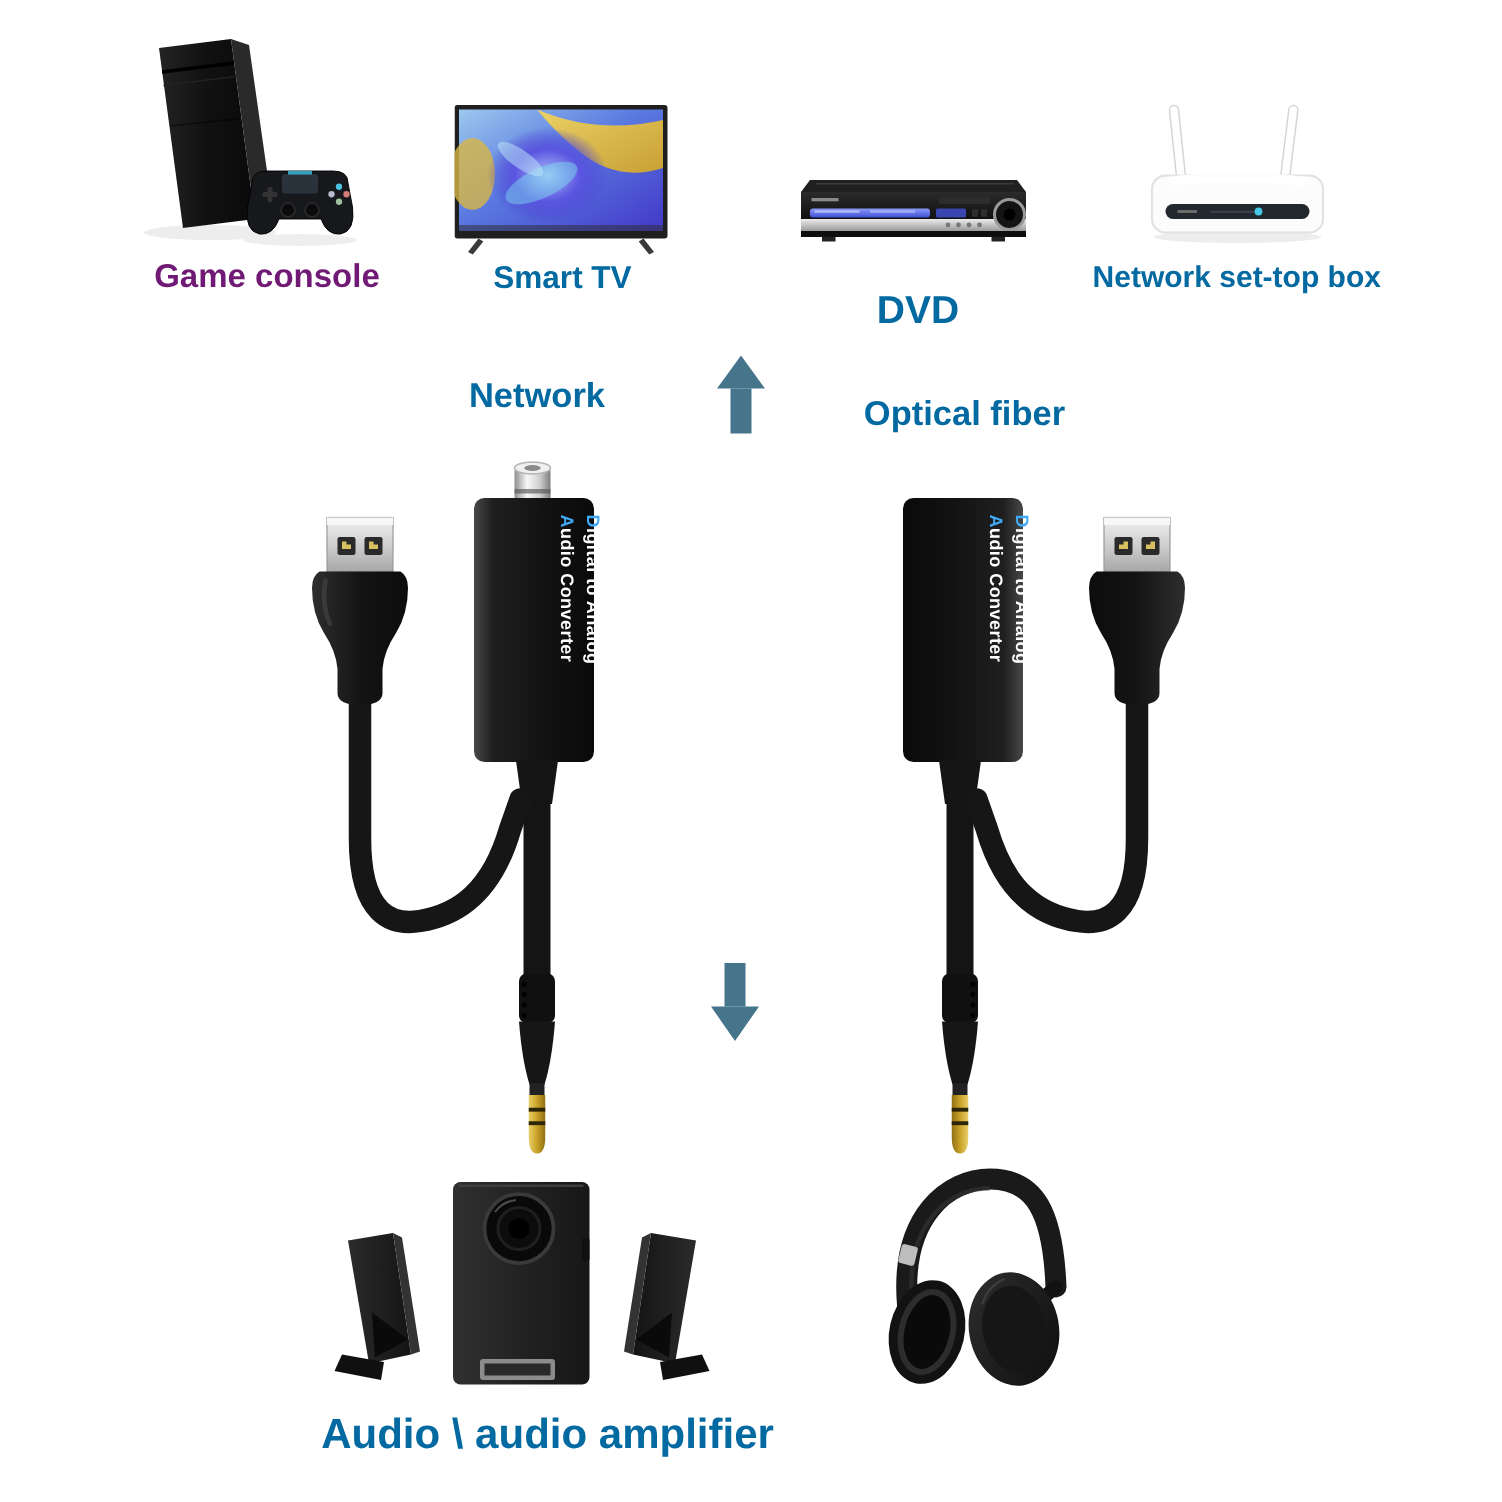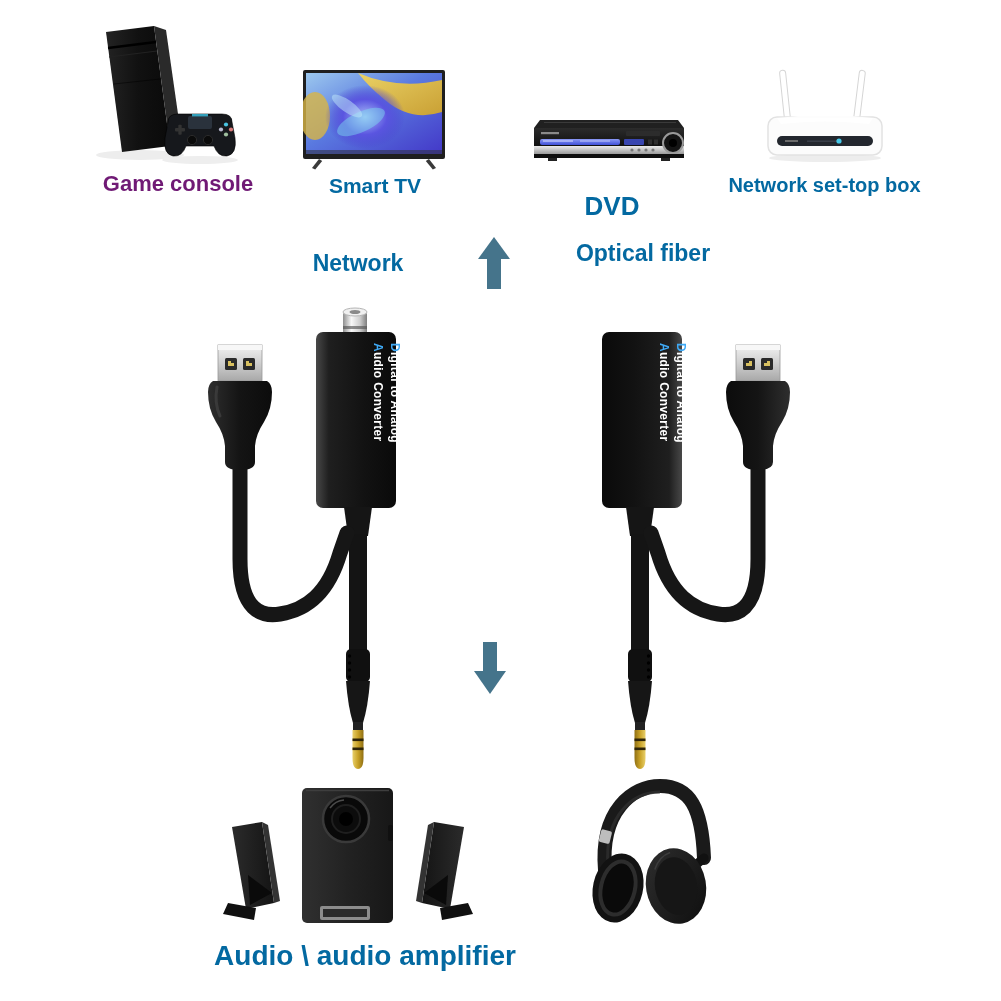--- a/index.html
+++ b/index.html
@@ -139,21 +139,21 @@
 
   <div class="lbl" style="left:298px;top:251px;width:120px;font-size:23px">Network</div>
 
   <svg class="abs" style="left:472px;top:237px" width="44" height="54" viewBox="0 0 44 54">
     <g fill="#45748b">
       <polygon points="22,0 38,22 6,22"></polygon>
       <rect x="15" y="22" width="14" height="30"></rect>
     </g>
   </svg>
 
-  <div class="lbl" style="left:558px;top:241px;width:170px;font-size:23px">Optical fiber</div>
+  <div class="lbl" style="left:558px;top:263px;width:170px;font-size:23px">Optical fiber</div>
 
   <svg class="abs" style="left:200px;top:295px" width="240" height="490" viewBox="0 0 240 490">
     <defs>
       <linearGradient id="bodyGrad" x1="0" y1="0" x2="1" y2="0">
         <stop offset="0" stop-color="#484848"></stop>
           <stop offset=".16" stop-color="#1f1f1f"></stop>
         <stop offset=".6" stop-color="#121212"></stop>
           <stop offset="1" stop-color="#0a0a0a"></stop>
       </linearGradient>
       <linearGradient id="metalGrad" x1="0" y1="0" x2="0" y2="1">

